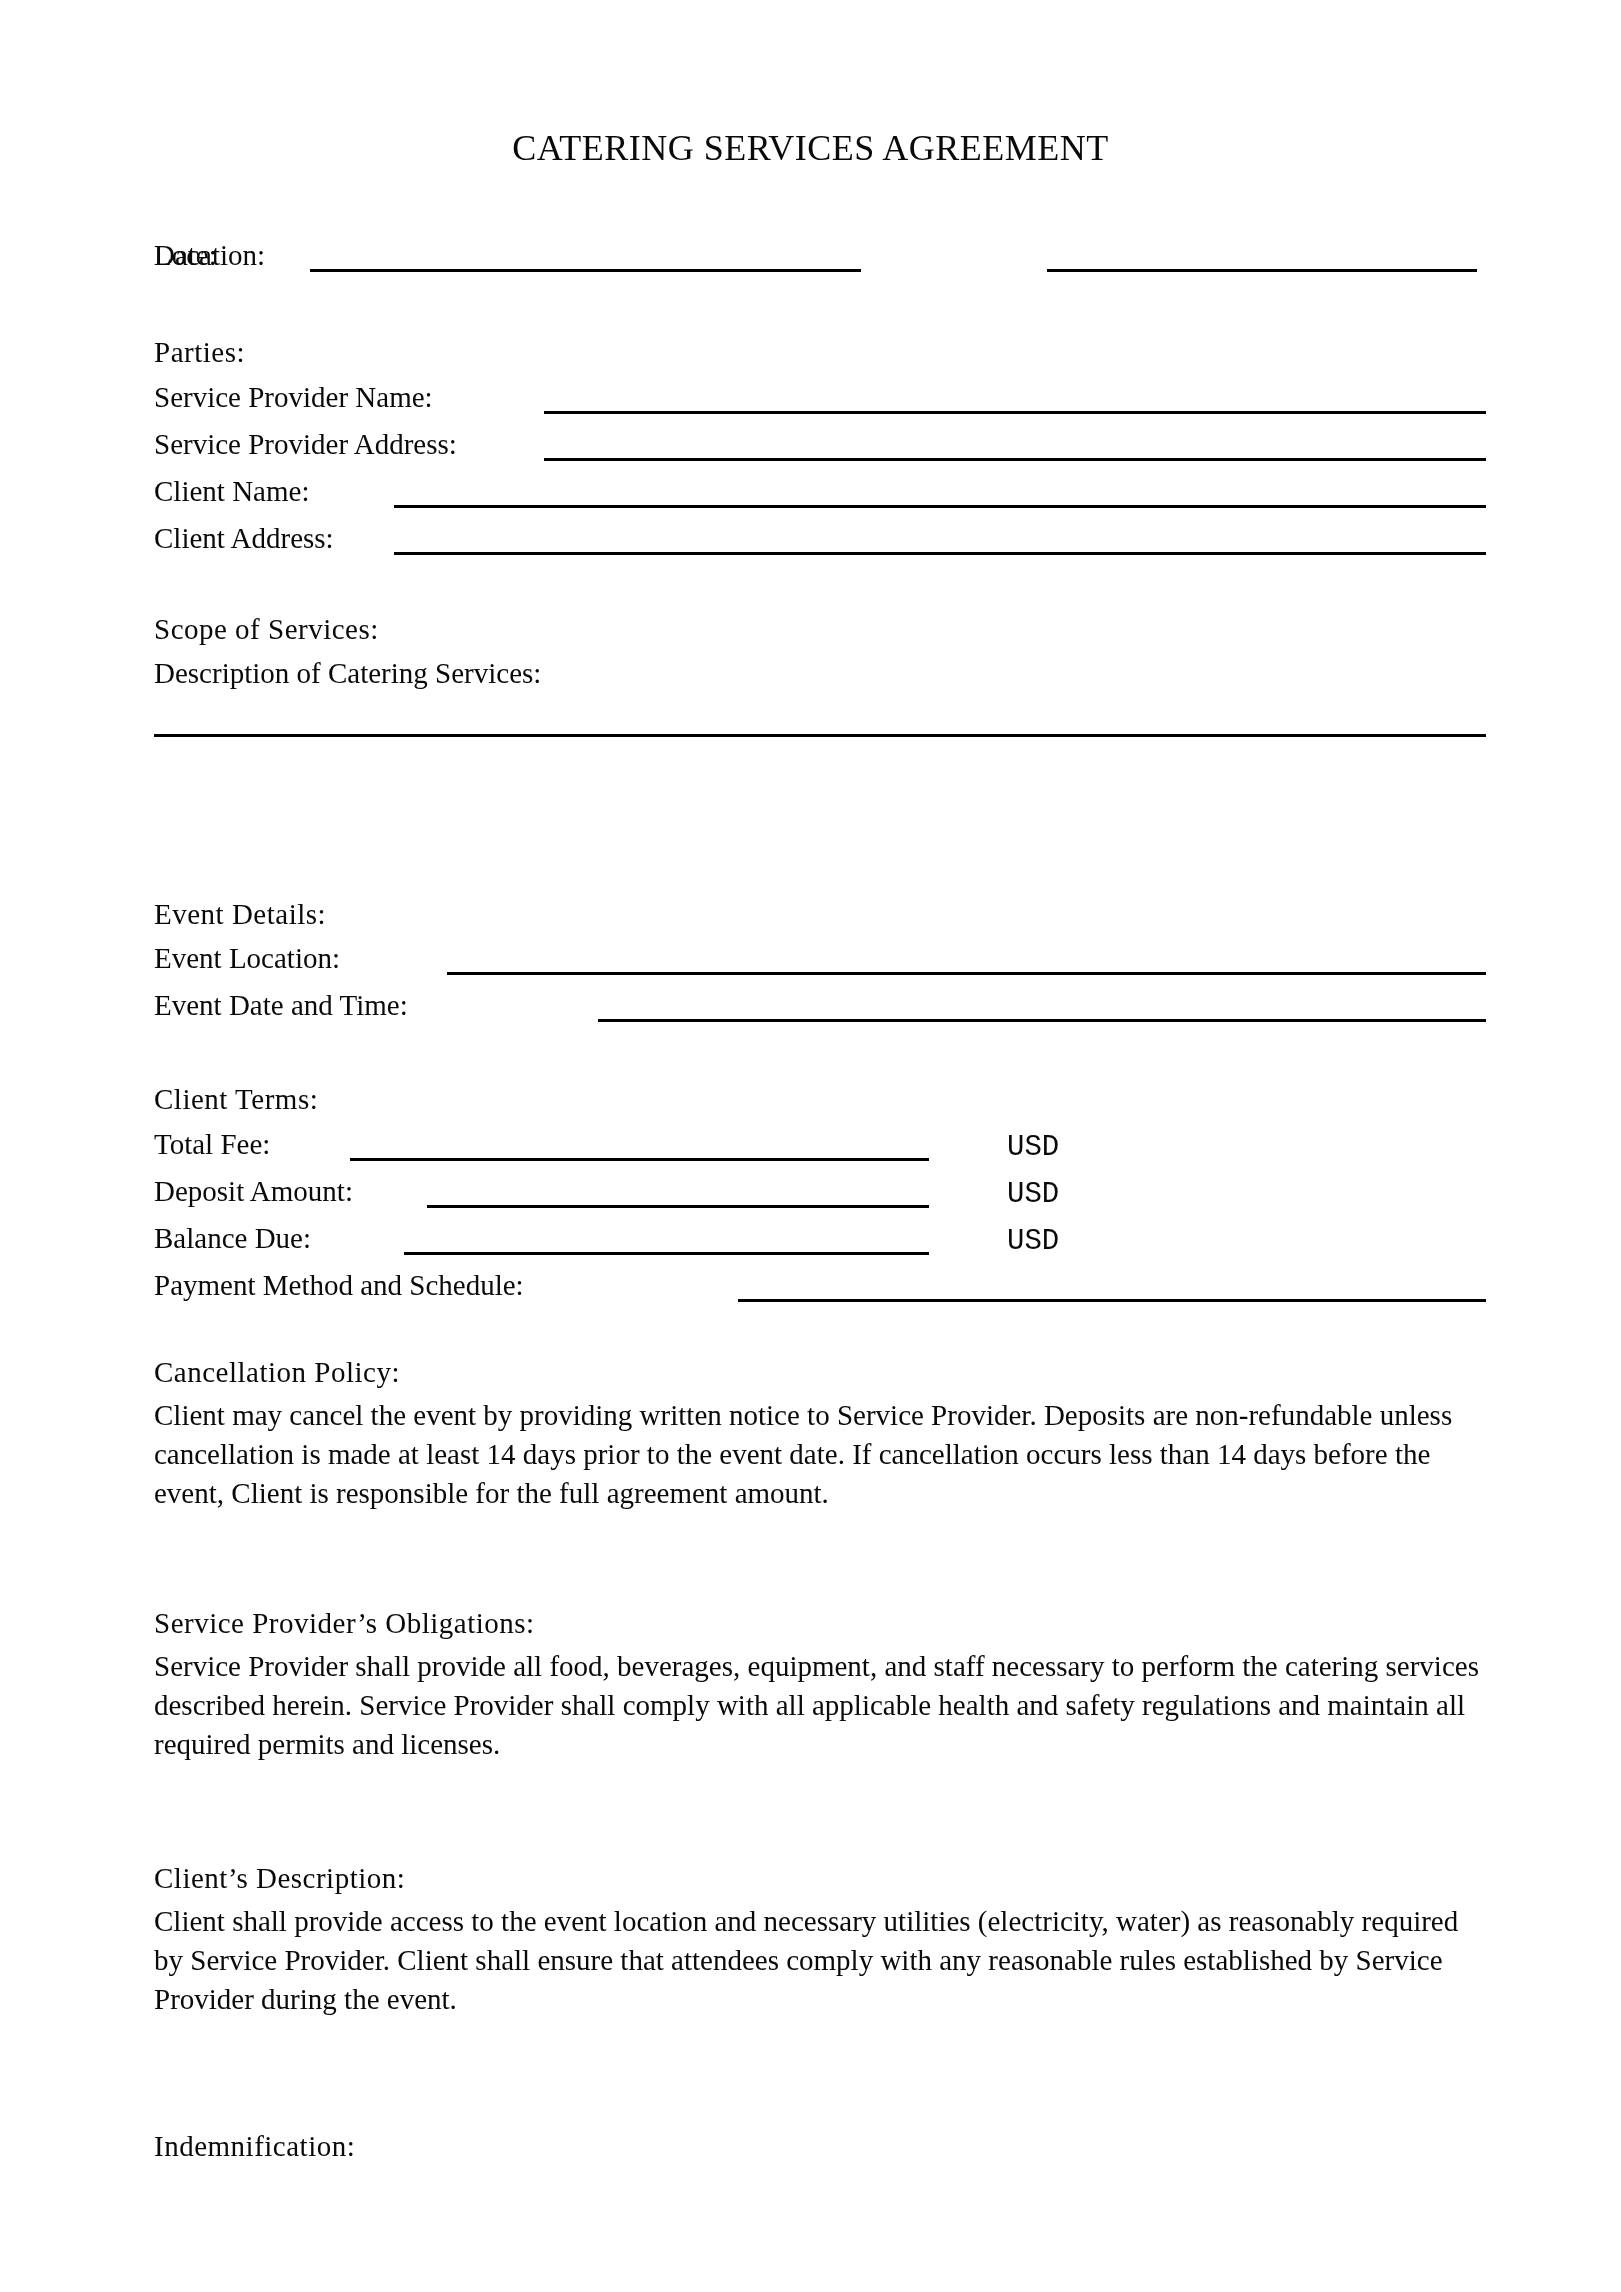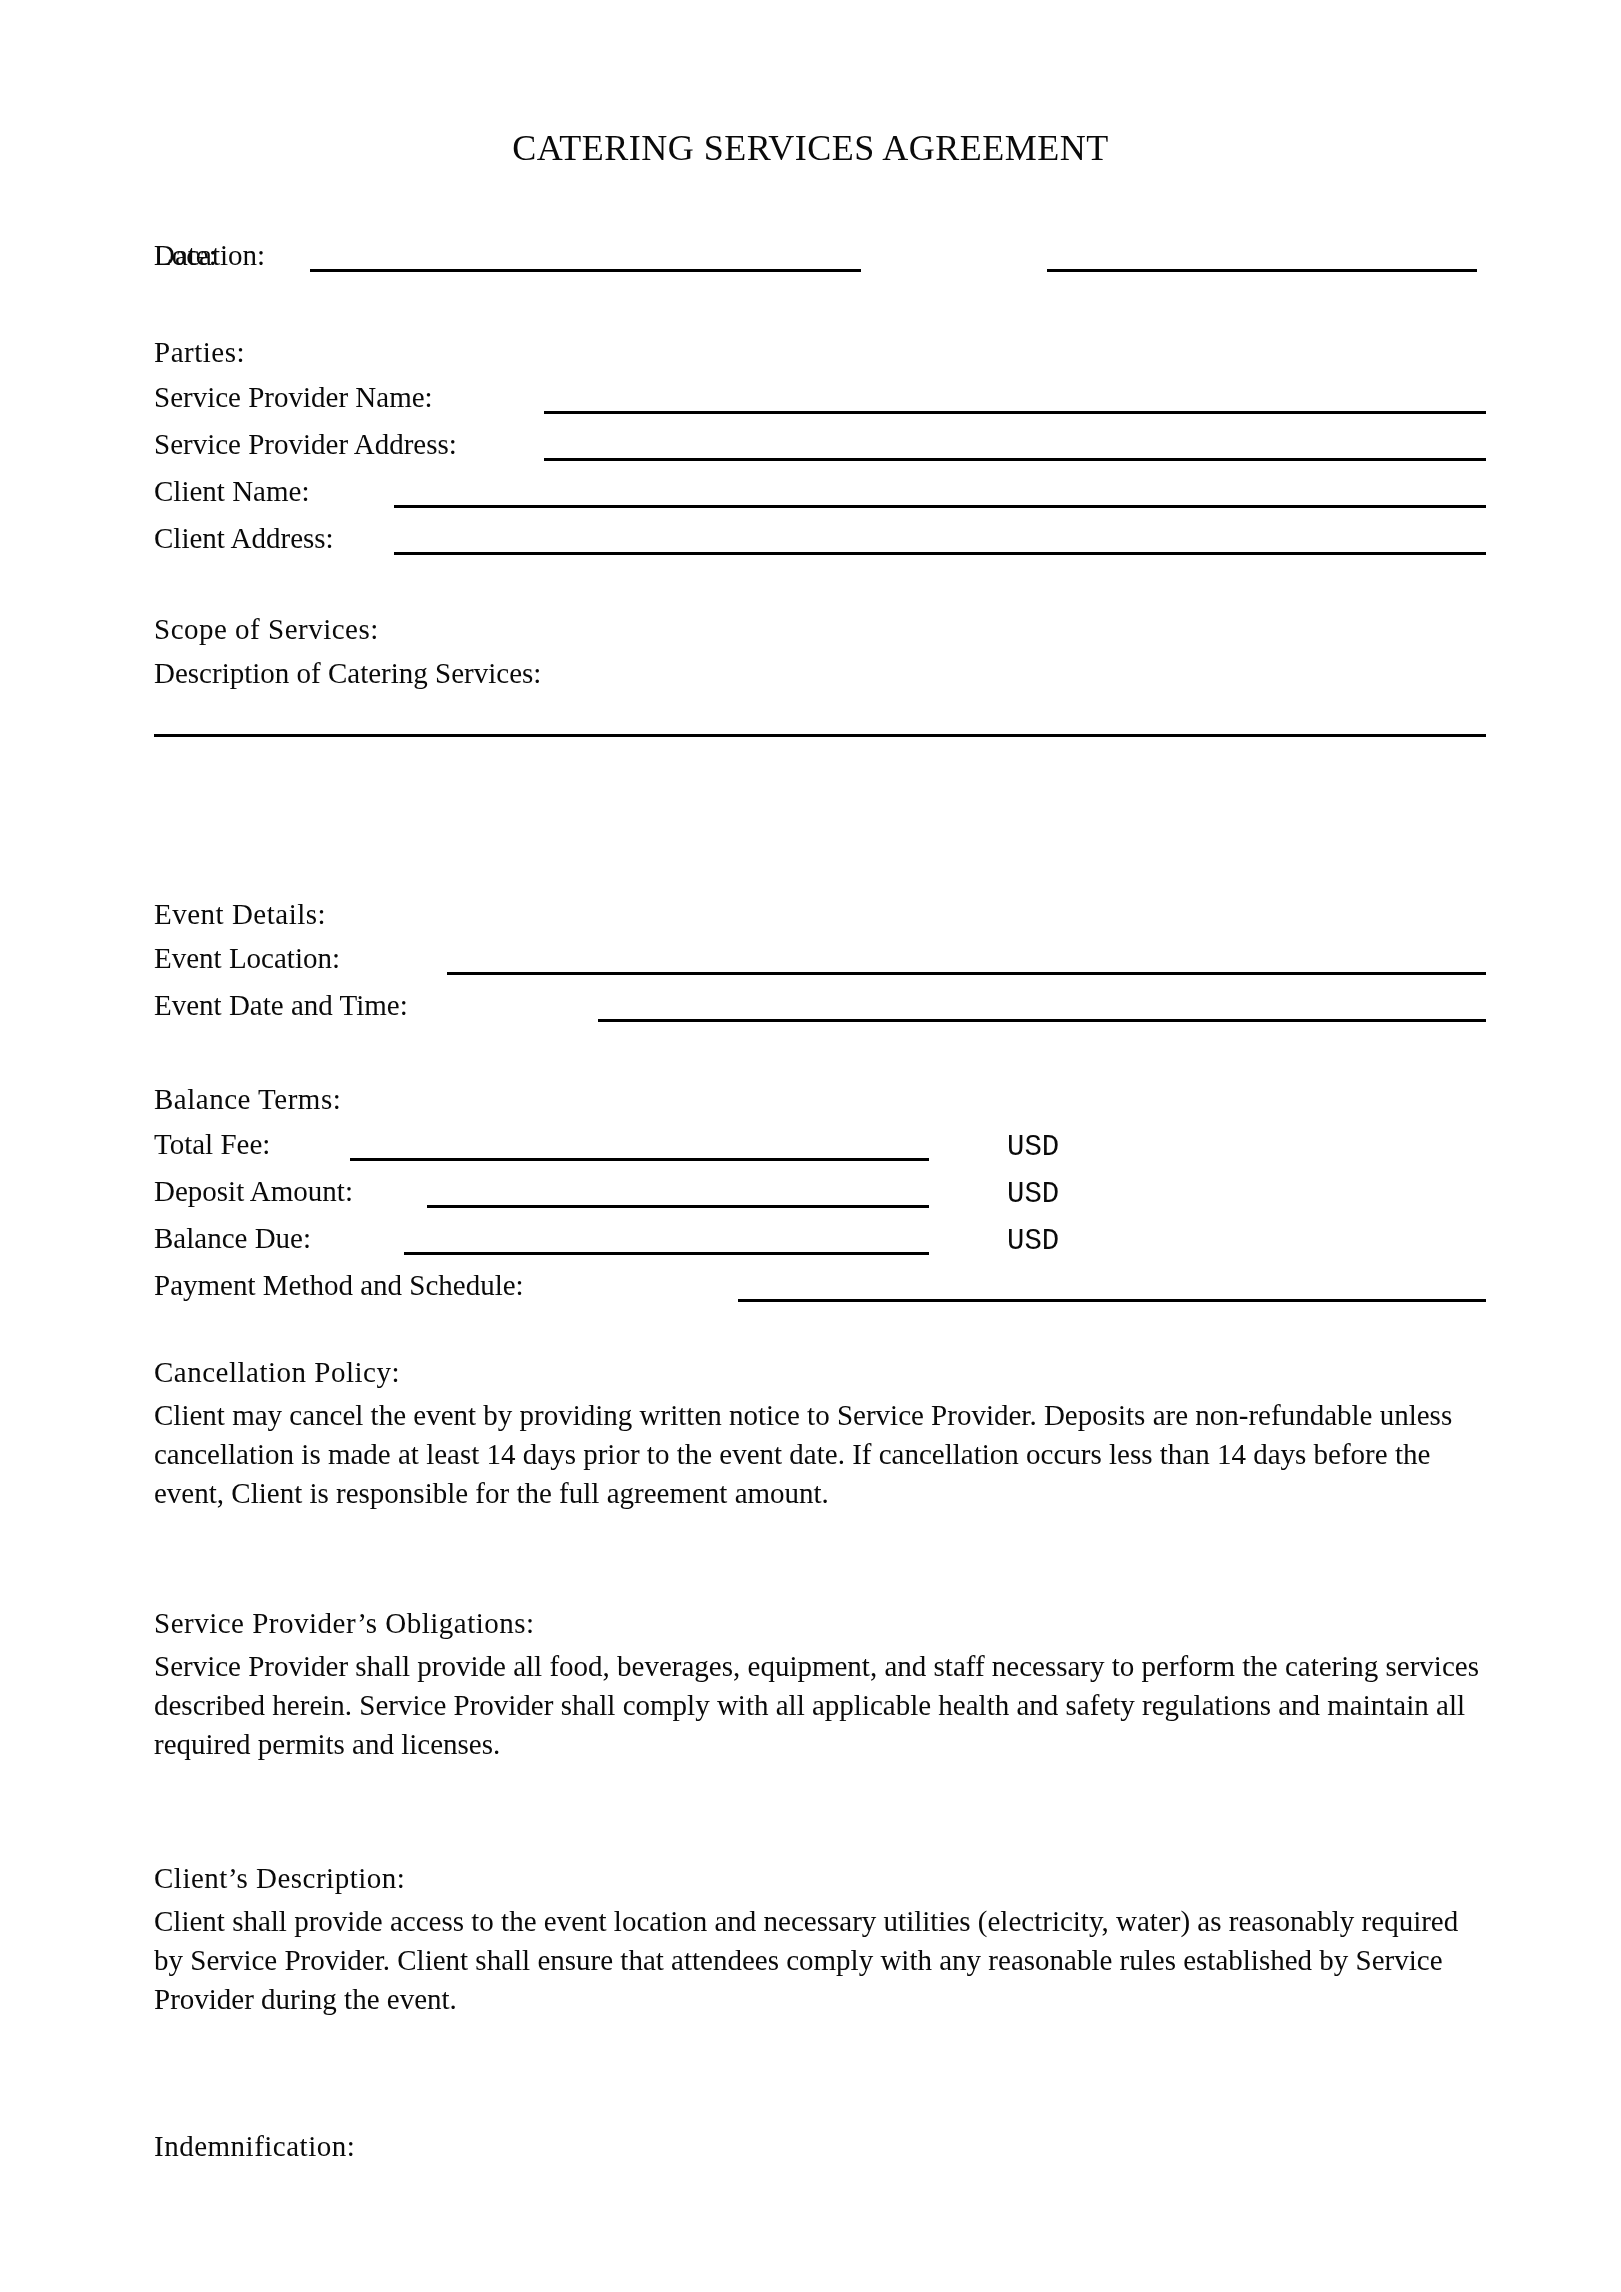--- a/index.html
+++ b/index.html
@@ -147,21 +147,21 @@
   <div class="heading h-event">Event Details:</div>
   <div class="frow row-evloc">
     <span class="lbl">Event Location:</span>
     <span class="uline"></span>
   </div>
   <div class="frow row-evdate">
     <span class="lbl">Event Date and Time:</span>
     <span class="uline"></span>
   </div>
 
-  <div class="heading h-payment">Balance Terms:</div>
+  <div class="heading h-payment">Client Terms:</div>
   <div class="frow row-fee">
     <span class="lbl">Total Fee:</span>
     <span class="uline"></span>
     <span class="usd">USD</span>
   </div>
   <div class="frow row-deposit">
     <span class="lbl">Deposit Amount:</span>
     <span class="uline"></span>
     <span class="usd">USD</span>
   </div>

